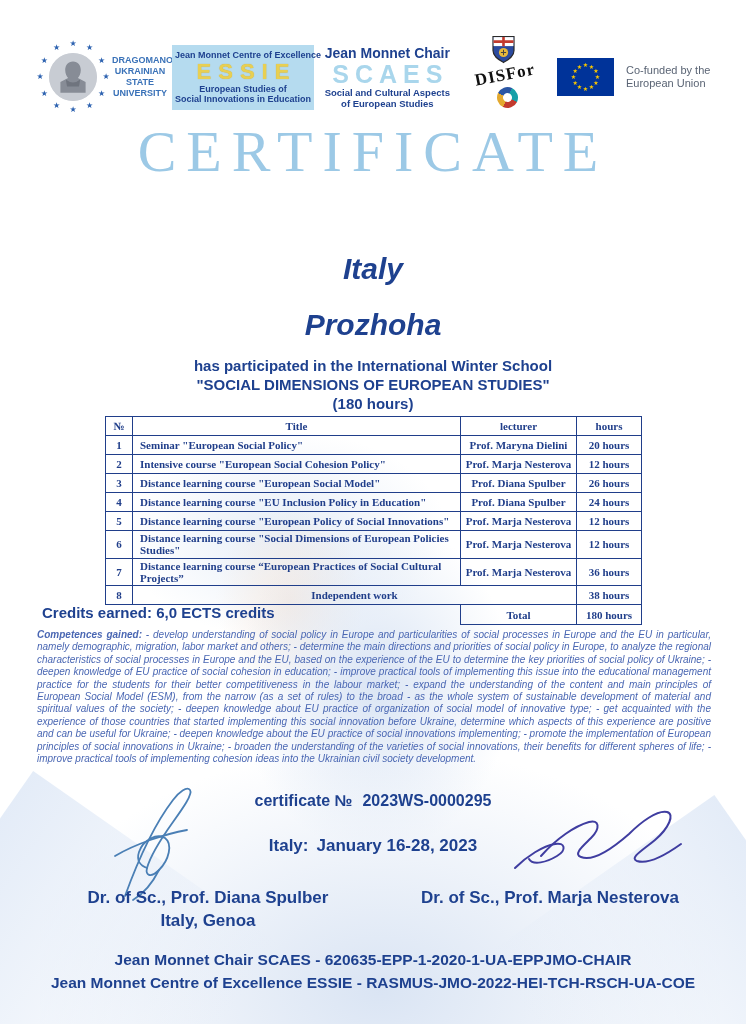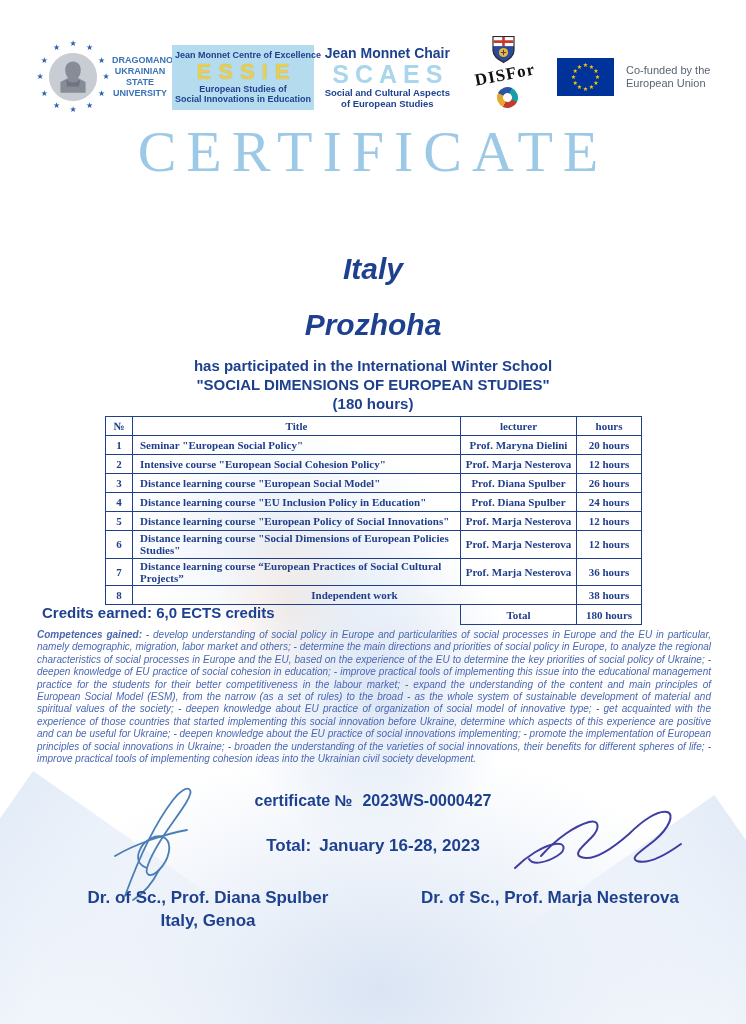--- a/index.html
+++ b/index.html
@@ -291,41 +291,45 @@
     </table>
 
   <div class="credits">Credits earned: 6,0 ECTS credits</div>
 
   <div class="competences">
     <span class="comp-label">Competences gained:</span>
     <span>- develop understanding of social policy in Europe and particularities of social processes in Europe and the EU in particular, namely demographic, migration, labor market and others; - determine the main directions and priorities of social policy in Europe, to analyze the regional characteristics of social processes in Europe and the EU, based on the experience of the EU to determine the key priorities of social policy of Ukraine; - deepen knowledge of EU practice of social cohesion in education; - improve practical tools of implementing this issue into the educational management practice for the students for their better competitiveness in the labour market; - expand the understanding of the content and main principles of European Social Model (ESM), from the narrow (as a set of rules) to the broad - as the whole system of sustainable development of material and spiritual values of the society; - deepen knowledge about EU practice of organization of social model of innovative type; - get acquainted with the experience of those countries that started implementing this social innovation before Ukraine, determine which aspects of this experience are positive and can be useful for Ukraine; - deepen knowledge about the EU practice of social innovations implementing; - promote the implementation of European principles of social innovations in Ukraine; - broaden the understanding of the varieties of social innovations, their benefits for different spheres of life; - improve practical tools of implementing cohesion ideas into the Ukrainian civil society development.</span>
   </div>
 
   <div class="cert-num">
-    <span>certificate №</span><span class="val">2023WS-0000427</span>
+    <span>certificate №</span><span class="val">2023WS-0000295</span>
   </div>
 
   <svg class="sig sig-left" width="165" height="125" viewBox="0 0 165 125">
     <path d="M30 118 C 38 96, 55 52, 78 22 C 84 14, 92 8, 95 12 C 98 16, 88 30, 78 44 C 68 58, 56 76, 52 90"></path>
     <path d="M52 90 C 50 98, 56 100, 64 92 C 74 82, 78 66, 70 60 C 62 55, 48 62, 44 74 C 41 83, 46 88, 52 90"></path>
     <path d="M20 78 C 40 66, 70 56, 92 52"></path>
     <path d="M64 92 C 58 104, 48 116, 38 122"></path>
   </svg>
 
   <div class="date-line">
-    <span>Total:</span><span class="val">January 16-28, 2023</span>
+    <span>Italy:</span><span class="val">January 16-28, 2023</span>
   </div>
 
   <svg class="sig sig-right" width="190" height="95" viewBox="0 0 190 95">
     <path d="M10 72 C 22 60, 38 50, 50 48 C 60 46, 62 54, 52 60 C 42 66, 28 70, 24 63"></path>
     <path d="M36 60 C 52 42, 70 30, 84 26 C 94 23, 96 32, 86 42 C 78 50, 68 58, 76 61 C 88 66, 108 52, 124 38 C 136 26, 152 14, 162 16 C 170 18, 164 32, 150 44 C 138 54, 124 62, 132 65 C 144 69, 162 58, 176 48"></path>
   </svg>
 
   <div class="signatory signatory-left">
     <div>Dr. of Sc., Prof. Diana Spulber</div>
     <div>Italy, Genoa</div>
   </div>
   <div class="signatory signatory-right">
     <div>Dr. of Sc., Prof. Marja Nesterova</div>
   </div>
 
+  <div class="footer">
+    <div>Jean Monnet Chair SCAES - 620635-EPP-1-2020-1-UA-EPPJMO-CHAIR</div>
+    <div>Jean Monnet Centre of Excellence ESSIE - RASMUS-JMO-2022-HEI-TCH-RSCH-UA-COE</div>
+  </div>
 
 </div>
 
 </body></html>

